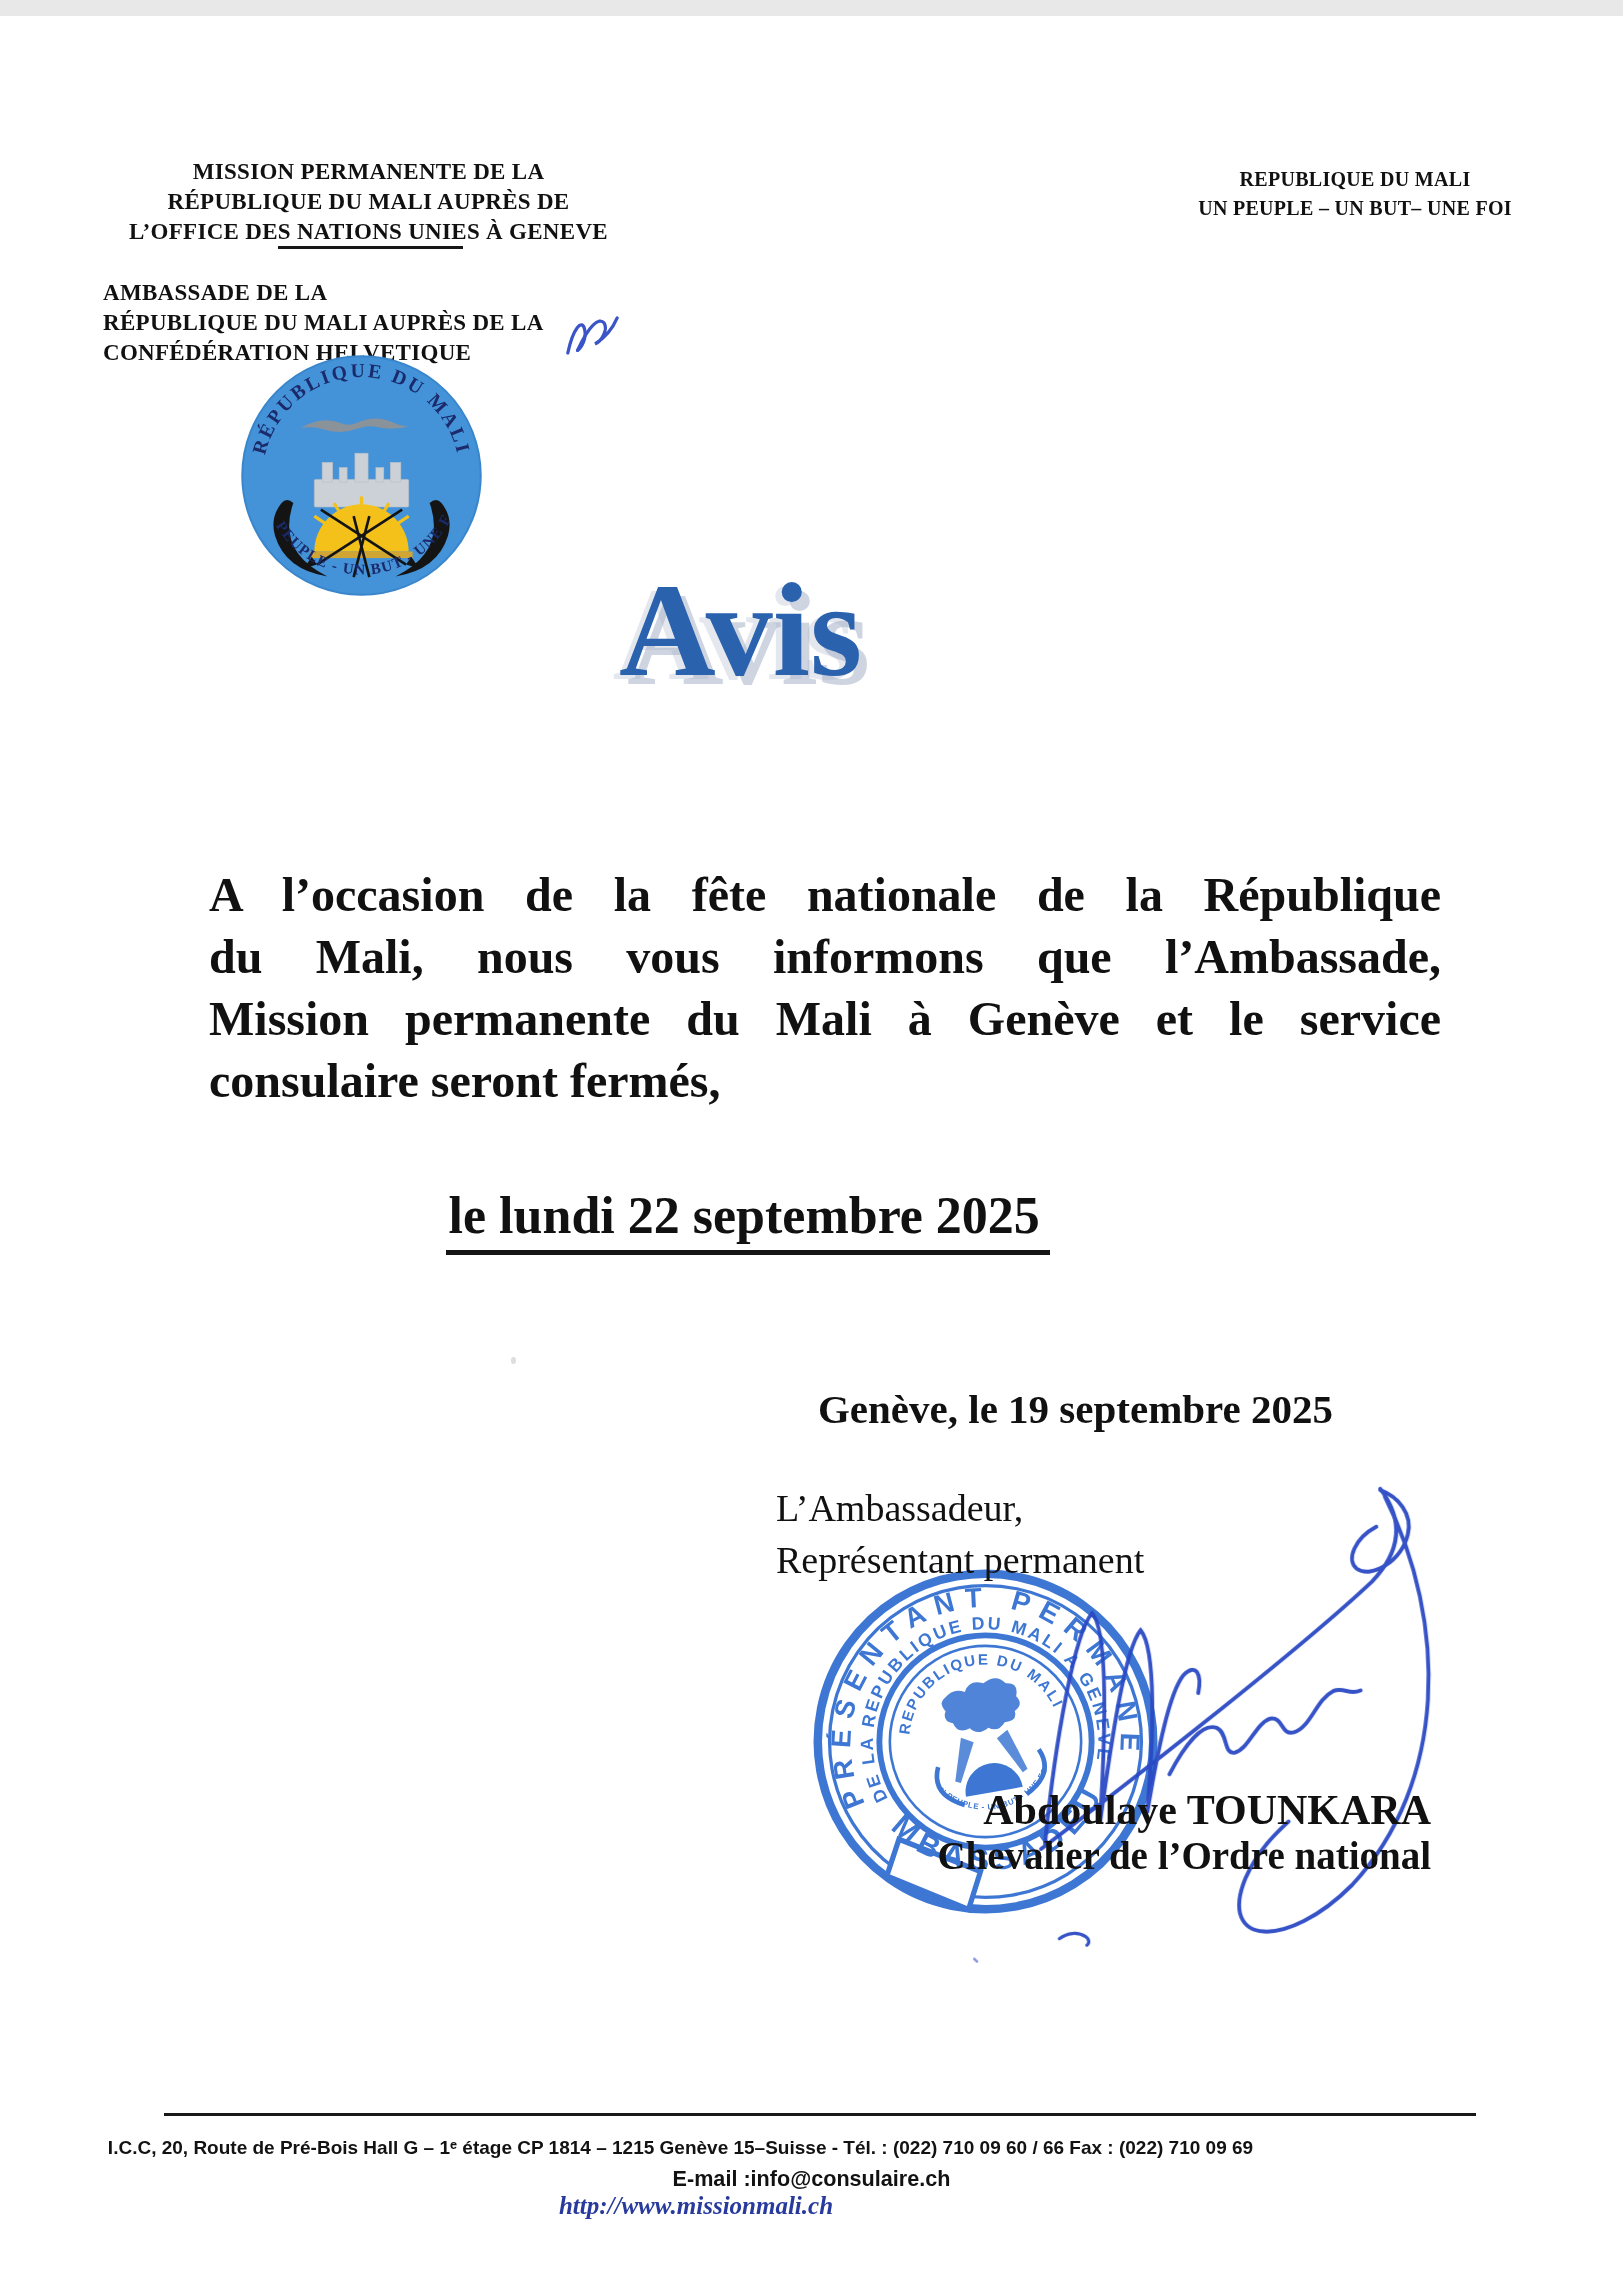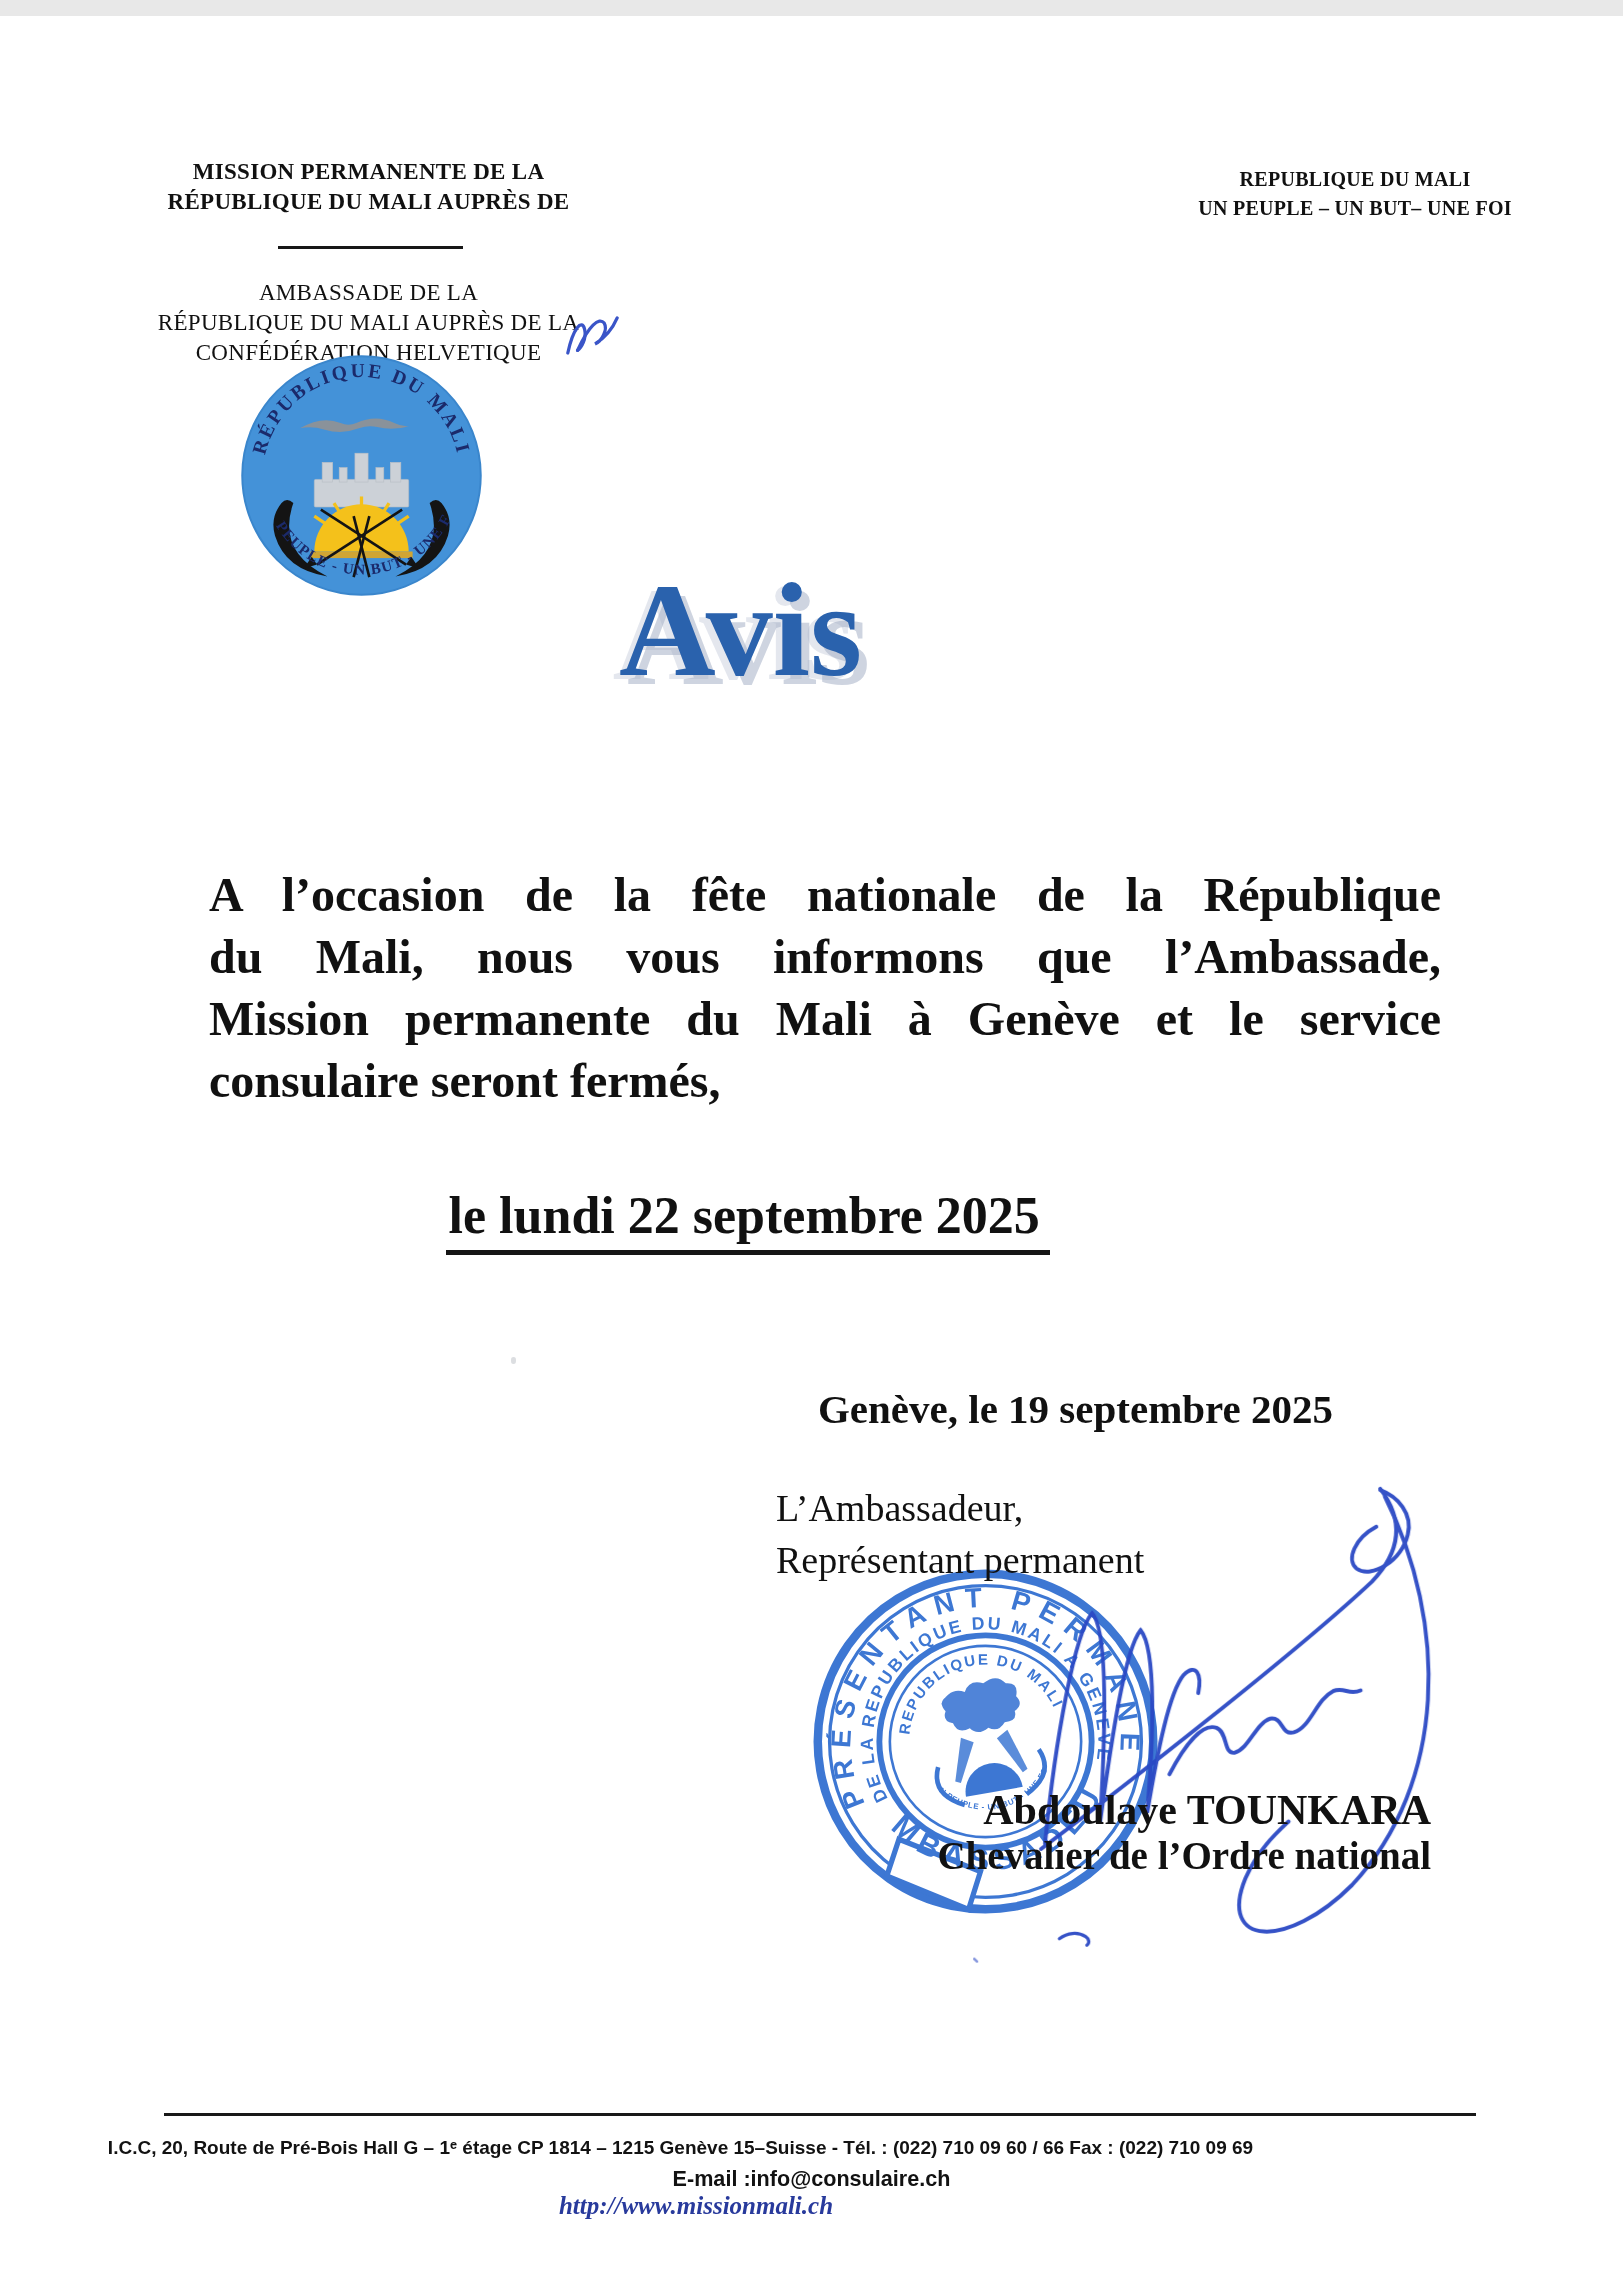--- a/index.html
+++ b/index.html
@@ -5,22 +5,22 @@
   html,body{margin:0;padding:0;background:#e8e8e8;}
   .page{
     position:relative;width:1623px;height:2295px;background:#ffffff;
     margin:16px auto;overflow:hidden;
     font-family:"Liberation Serif", serif;color:#111;
   }
   
   .hdr-left{position:absolute;left:103px;top:141px;width:531px;text-align:center;
     font-weight:700;font-size:23px;line-height:30px;letter-spacing:0.3px;}
   .hdr-sep{position:absolute;left:278px;top:230px;width:185px;height:3.3px;background:#171717;}
-  .hdr-embassy{position:absolute;left:103px;top:262px;width:531px;text-align:center;
-    font-weight:400;font-size:23px;line-height:30px;letter-spacing:0.3px;}
+  .hdr-embassy{position:absolute;left:103px;top:262px;width:531px;
+    font-weight:700;font-size:23px;line-height:30px;letter-spacing:0.3px;}
   .hdr-right{position:absolute;left:1151px;top:149px;width:408px;text-align:center;
     font-weight:700;font-size:20px;line-height:29px;letter-spacing:0.3px;}
   .initials{position:absolute;left:560px;top:285px;width:65px;height:65px;}
   
   .seal{position:absolute;left:237px;top:335px;width:249px;height:249px;}
   
   .avis{position:absolute;left:619px;top:547px;width:668px;
     font-size:134px;font-weight:700;color:#2a62ad;line-height:1;
     text-shadow:7.9px 9.2px 0 rgba(165,176,198,.55), -6.5px 3.9px 0 rgba(165,176,198,.30);}
   
@@ -60,20 +60,21 @@
   .seal-arc-bot{font-family:"Liberation Serif",serif;font-weight:700;font-size:23px;letter-spacing:2px;}
 </style>
 </head>
 <body>
 
 <div class="page">
 
   <div class="hdr-left">
     <div>MISSION PERMANENTE DE LA</div>
     <div>RÉPUBLIQUE DU MALI AUPRÈS DE</div>
+    <div>L’OFFICE DES NATIONS UNIES  À GENEVE</div>
   </div>
   <div class="hdr-sep"></div>
 
   <div class="hdr-embassy">
     <div>AMBASSADE DE LA</div>
     <div>RÉPUBLIQUE DU MALI AUPRÈS DE LA</div>
     <div>CONFÉDÉRATION HELVETIQUE</div>
   </div>
 
   <svg class="initials" viewBox="0 0 100 100">

